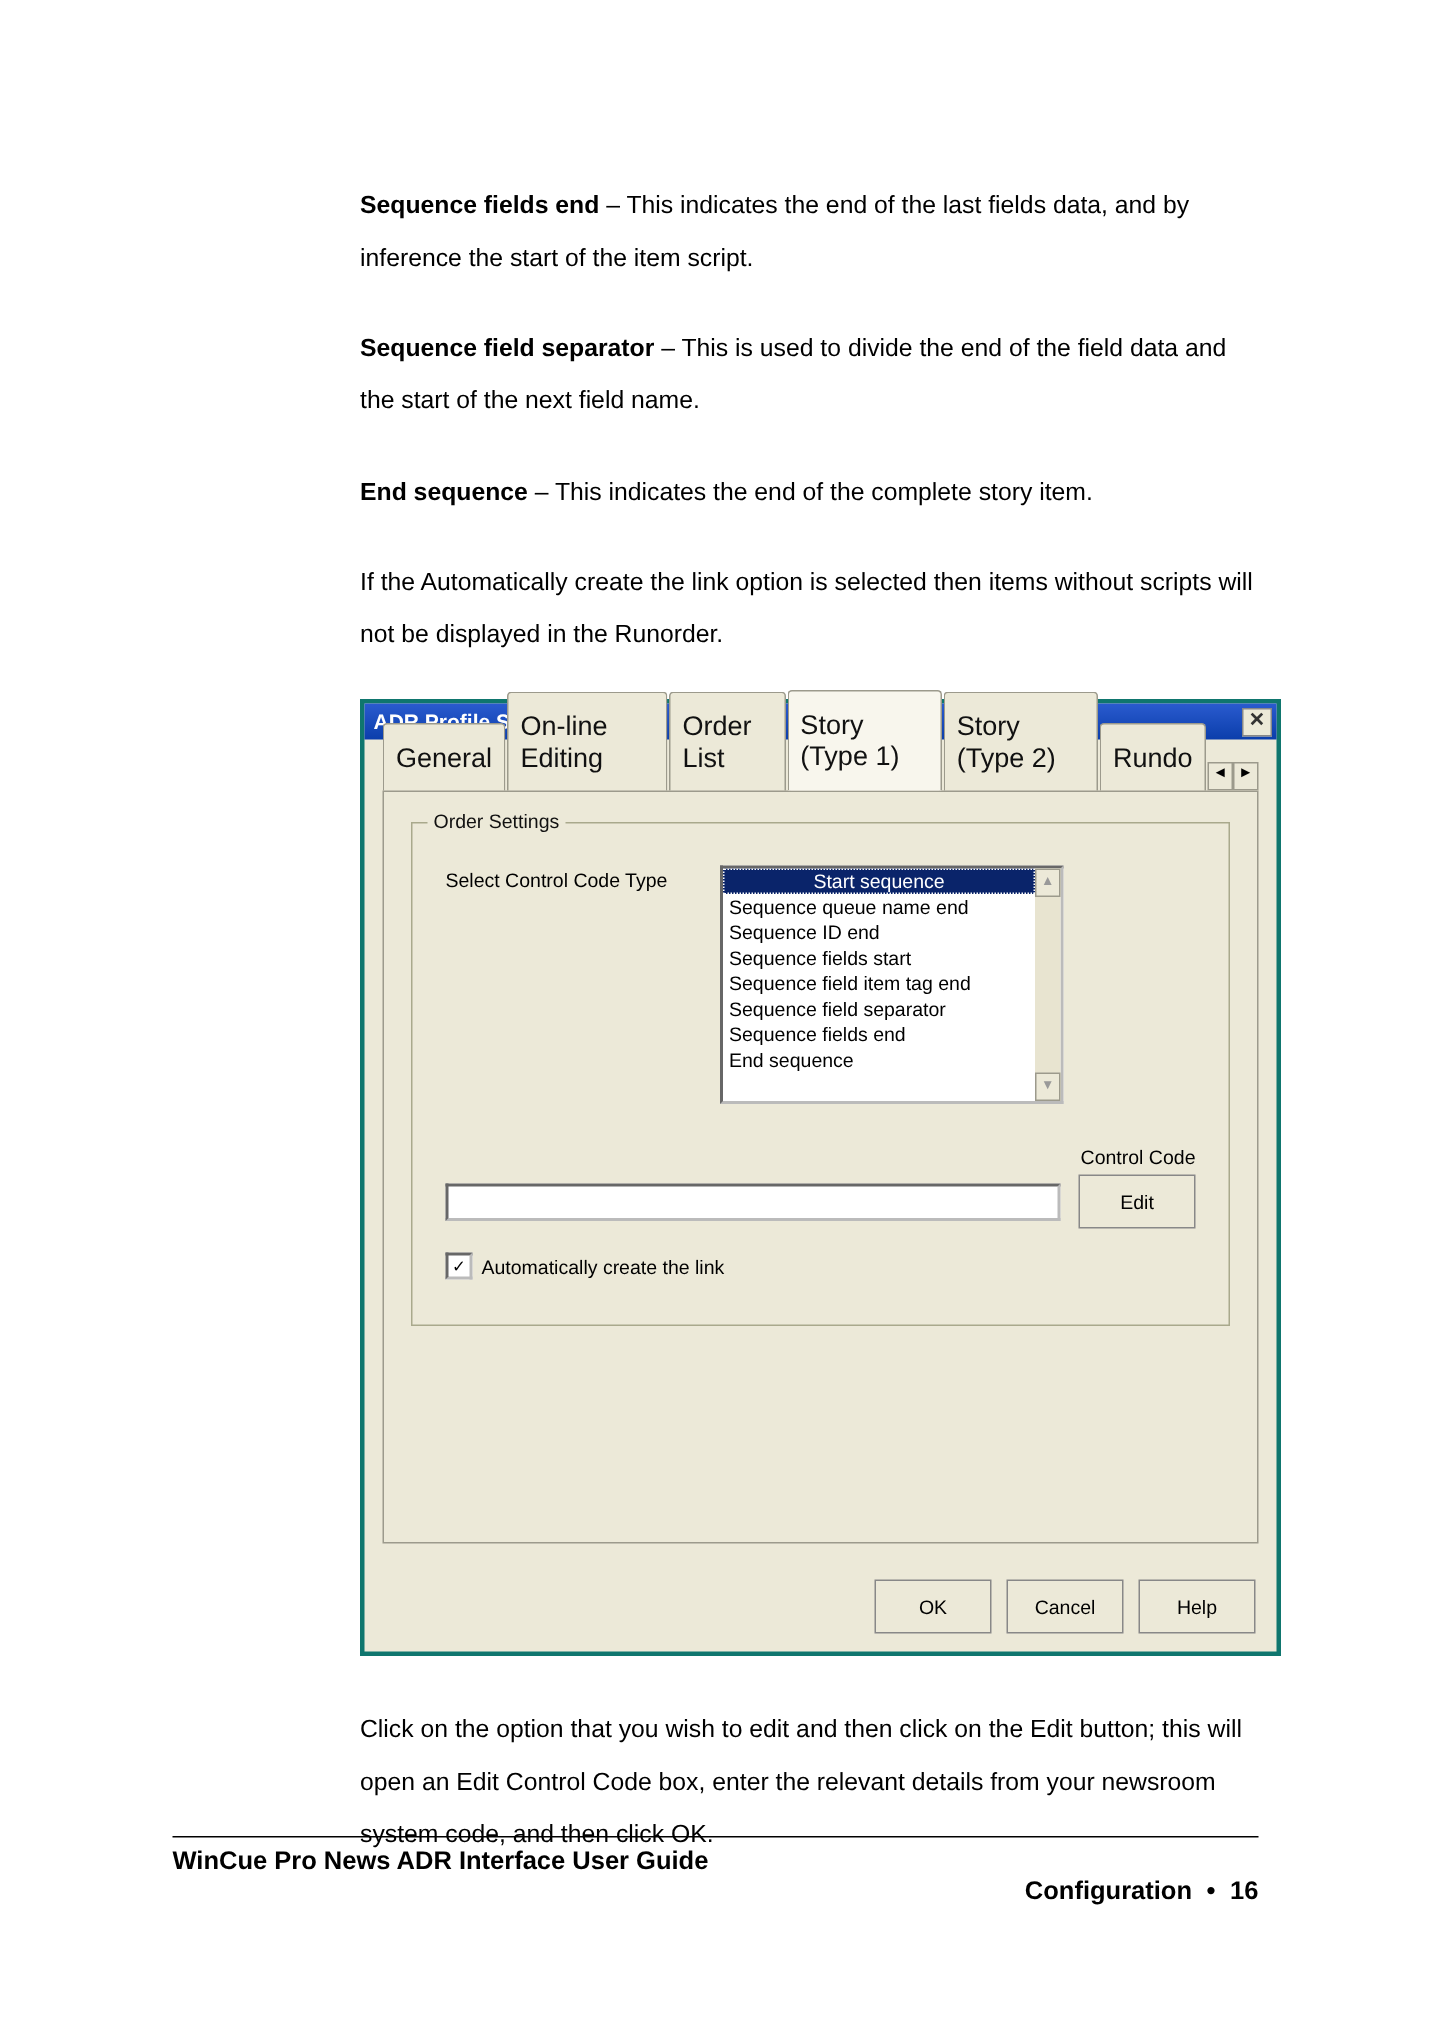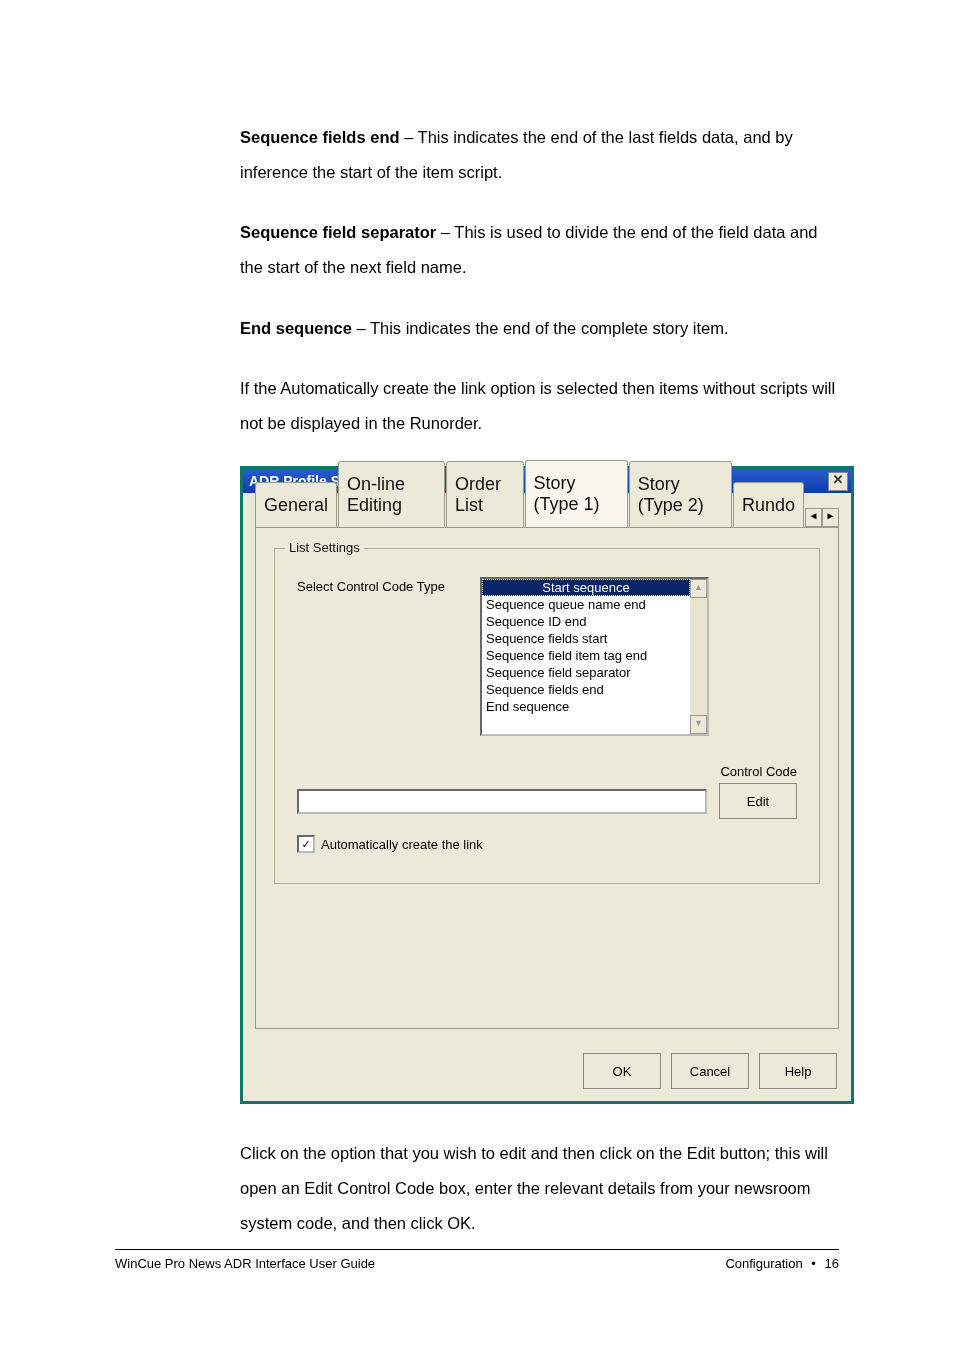--- a/index.html
+++ b/index.html
@@ -209,22 +209,23 @@
     bottom: 80px;
   }
   .footer hr {
     border: none;
     border-top: 1.5px solid #000;
     margin-bottom: 6px;
   }
   .footer-row {
     display: flex;
     font-family: Arial, Helvetica, sans-serif;
-    font-size: 13px;
-    font-weight: normal;
+    font-size: 17px;
+    font-weight: bold;
+    flex-direction: column;
   }
   .footer-row .right { margin-left: auto; }
   .footer-row .bullet { padding: 0 5px; }
 </style>
 </head>
 <body>
 
 <div class="page">
 
   <div class="para">
@@ -258,21 +259,21 @@
         <div class="tab">Story (Type 2)</div>
         <div class="tab">Rundo</div>
         <div class="tab-scroller">
           <div class="sbtn">◄</div>
           <div class="sbtn">►</div>
         </div>
       </div>
 
       <div class="tab-panel">
         <div class="groupbox">
-          <span class="group-title">List Settings</span>
+          <span class="group-title">Order Settings</span>
 
           <div class="row1">
             <div class="field-label">Select Control Code Type</div>
             <div class="listbox">
               <div class="items">
                 <div class="item selected">Start sequence</div>
                 <div class="item">Sequence queue name end</div>
                 <div class="item">Sequence ID end</div>
                 <div class="item">Sequence fields start</div>
                 <div class="item">Sequence field item tag end</div>

